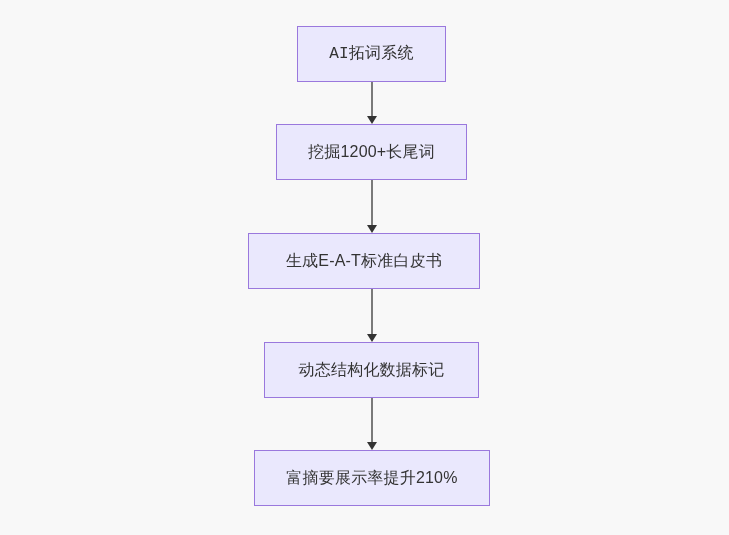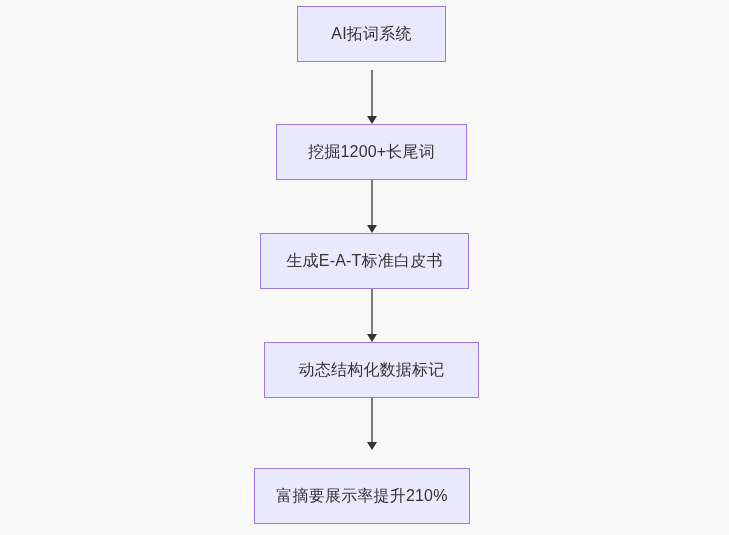--- a/index.html
+++ b/index.html
@@ -65,28 +65,28 @@
         <line x1="7" y1="0" x2="7" y2="45" stroke="#7a7a7a" stroke-width="2"></line>
         <polygon points="2,45 12,45 7,53" fill="#333333"></polygon>
       </svg>
     </div>
     <div class="edge" style="left: 365px; top: 398px; height: 52px;">
       <svg width="14" height="52" viewBox="0 0 14 52">
         <line x1="7" y1="0" x2="7" y2="44" stroke="#7a7a7a" stroke-width="2"></line>
         <polygon points="2,44 12,44 7,52" fill="#333333"></polygon>
       </svg>
     </div>
-    <div class="node" style="left: 297px; top: 6px; width: 149px; height: 56px; background: rgb(234, 232, 253); border-color: rgb(154, 120, 221);">
+    <div class="node" style="left: 297px; top: 26px; width: 149px; height: 56px; background: rgb(234, 232, 253); border-color: rgb(154, 120, 221); font-family: Liberation Mono, monospace;">
       <span class="node-label" style="color: rgb(51, 51, 51);">AI拓词系统</span>
     </div>
     <div class="node" style="left: 276px; top: 124px; width: 191px; height: 56px; background: rgb(234, 232, 253); border-color: rgb(154, 120, 221);">
       <span class="node-label" style="color: rgb(51, 51, 51);">挖掘1200+长尾词</span>
     </div>
-    <div class="node" style="left: 260px; top: 233px; width: 209px; height: 56px; background: rgb(234, 232, 253); border-color: rgb(154, 120, 221); text-align: right;">
+    <div class="node" style="left: 248px; top: 233px; width: 232px; height: 56px; background: rgb(234, 232, 253); border-color: rgb(154, 120, 221); text-align: right;">
       <span class="node-label" style="color: rgb(51, 51, 51);">生成E-A-T标准白皮书</span>
     </div>
     <div class="node" style="left: 264px; top: 342px; width: 215px; height: 56px; background: rgb(234, 232, 253); border-color: rgb(154, 120, 221); justify-content: center;">
       <span class="node-label" style="color: rgb(51, 51, 51);">动态结构化数据标记</span>
     </div>
-    <div class="node" style="left: 254px; top: 468px; width: 216px; height: 56px; background: rgb(234, 232, 253); border-color: rgb(154, 120, 221);">
+    <div class="node" style="left: 254px; top: 450px; width: 236px; height: 56px; background: rgb(234, 232, 253); border-color: rgb(154, 120, 221);">
       <span class="node-label" style="color: rgb(51, 51, 51);">富摘要展示率提升210%</span>
     </div>
   </div>
 
 </body></html>

